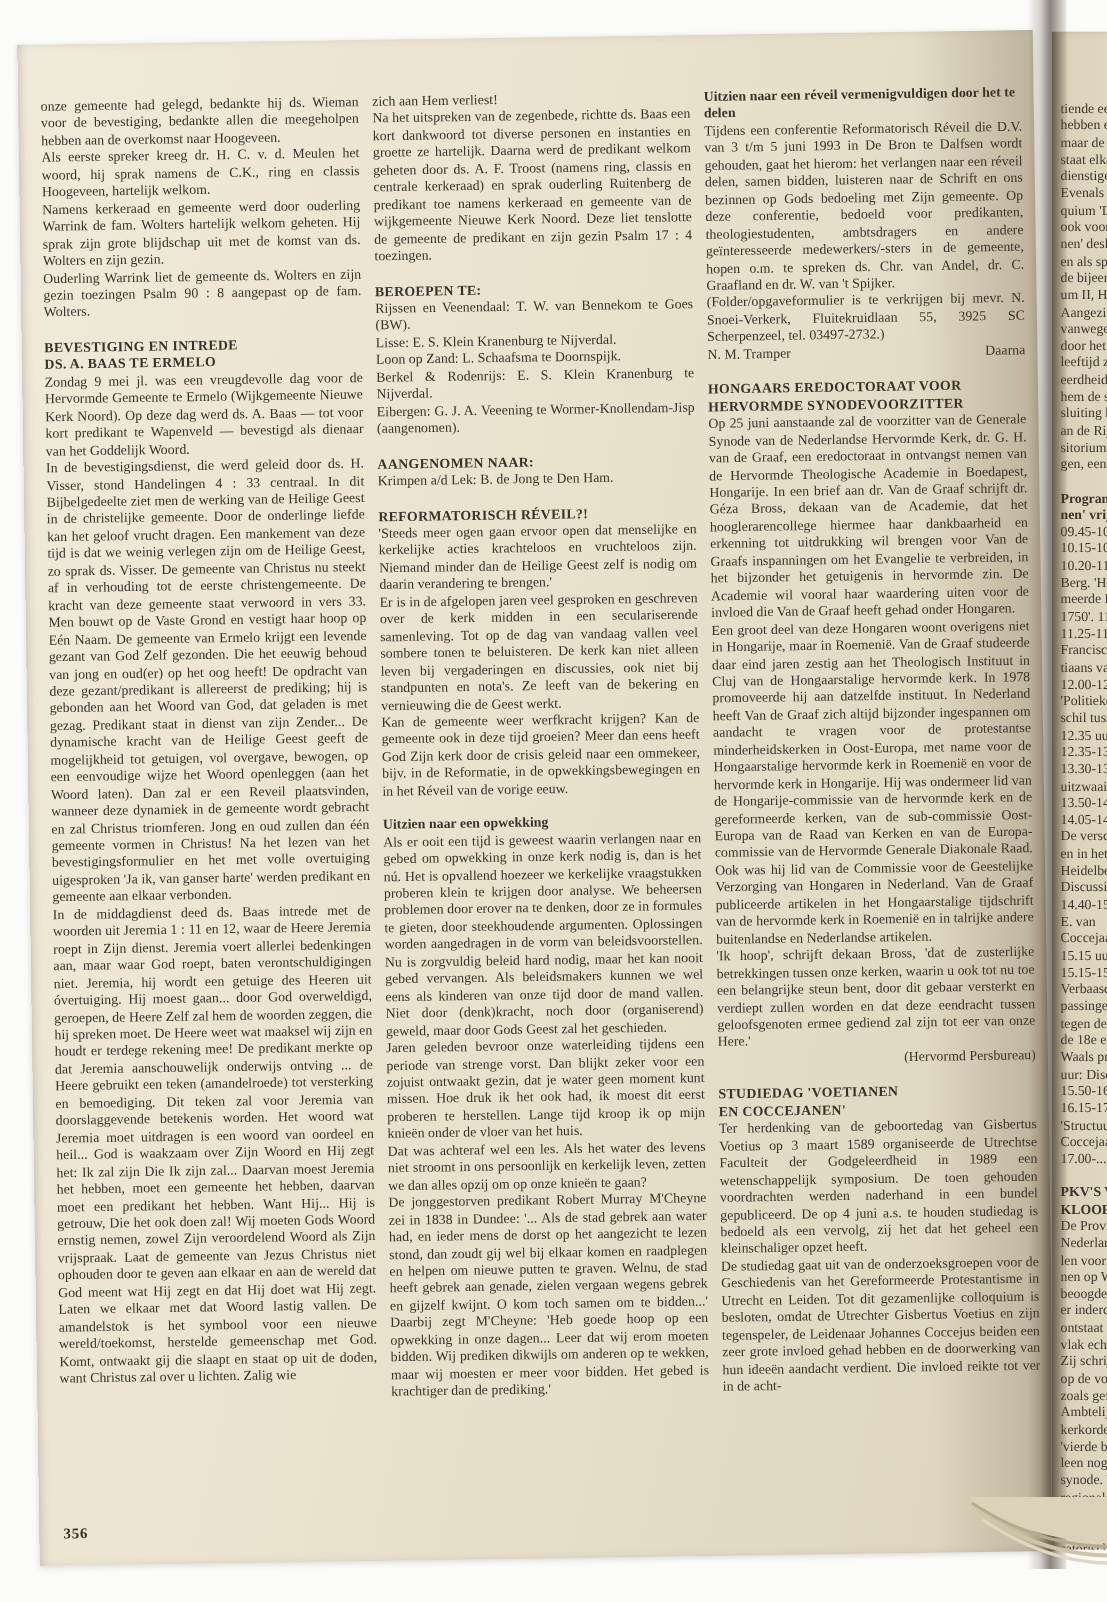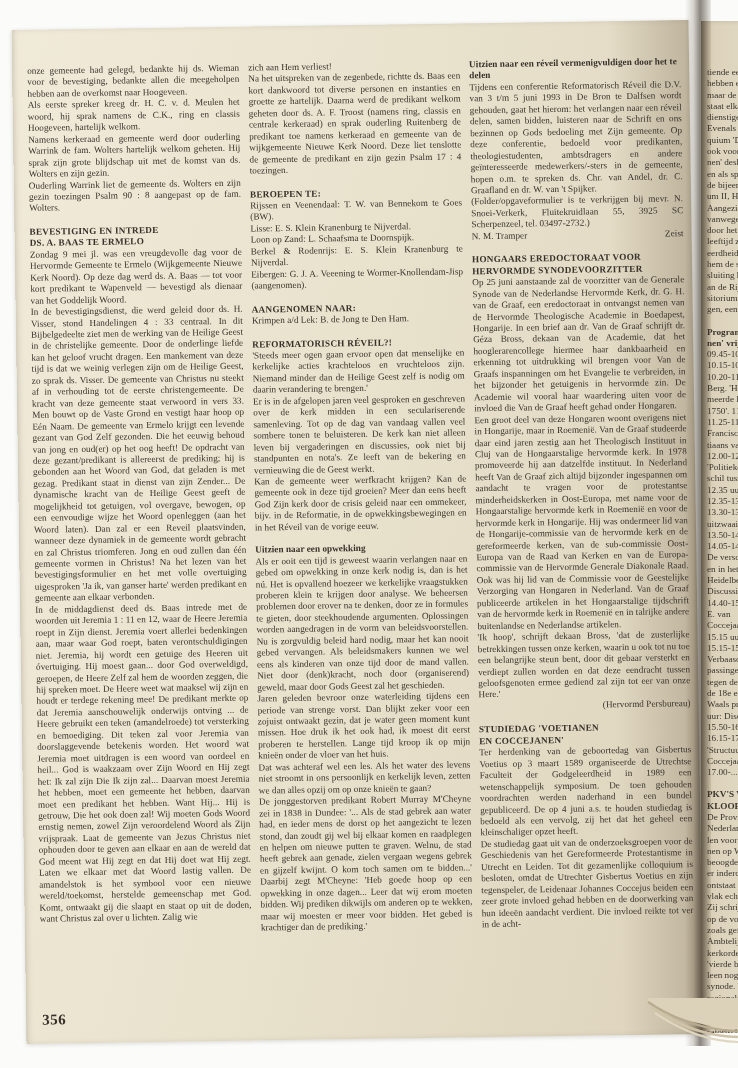--- a/index.html
+++ b/index.html
@@ -29,21 +29,21 @@
     text-align:justify;color:#37312a;
   }
   .col .p{margin:0;}
   .col .h{font-weight:bold;white-space:pre-line;margin-top:12px;letter-spacing:0.25px;text-align:left;}
   .col .sub{font-weight:bold;margin-top:11px;text-align:left;}
   .col .sig{display:flex;justify-content:space-between;}
   .col .credit{text-align:right;}
   .col > div:first-child{margin-top:0;}
   .pagenum{
     position:absolute;left:16px;bottom:15px;
-    font-size:15px;font-weight:bold;color:#37312a;letter-spacing:0.5px;
+    font-size:10px;font-weight:bold;color:#37312a;letter-spacing:0.5px;
   }
   
   .gutter{
     position:absolute;left:685px;top:0;width:26px;height:1046px;z-index:6;
     background:linear-gradient(90deg,
       rgba(80,66,48,0) 0%,
       rgba(80,66,48,0.22) 32%,
       rgba(45,37,26,0.55) 58%,
       rgba(70,58,42,0.38) 78%,
       rgba(80,66,48,0.10) 100%);
@@ -104,21 +104,21 @@
           <div class="p">Jaren geleden bevroor onze waterleiding tijdens een periode van strenge vorst. Dan blijkt zeker voor een zojuist ontwaakt gezin, dat je water geen moment kunt missen. Hoe druk ik het ook had, ik moest dit eerst proberen te herstellen. Lange tijd kroop ik op mijn knieën onder de vloer van het huis.</div>
           <div class="p">Dat was achteraf wel een les. Als het water des levens niet stroomt in ons persoonlijk en kerkelijk leven, zetten we dan alles opzij om op onze knieën te gaan?</div>
           <div class="p">De jonggestorven predikant Robert Murray M'Cheyne zei in 1838 in Dundee: '... Als de stad gebrek aan water had, en ieder mens de dorst op het aangezicht te lezen stond, dan zoudt gij wel bij elkaar komen en raadplegen en helpen om nieuwe putten te graven. Welnu, de stad heeft gebrek aan genade, zielen vergaan wegens gebrek en gijzelf kwijnt. O kom toch samen om te bidden...' Daarbij zegt M'Cheyne: 'Heb goede hoop op een opwekking in onze dagen... Leer dat wij erom moeten bidden. Wij prediken dikwijls om anderen op te wekken, maar wij moesten er meer voor bidden. Het gebed is krachtiger dan de prediking.'</div>
         </div>
       <div class="col">
           <div class="sub">Uitzien naar een réveil vermenigvuldigen door het te delen</div>
           <div class="p">Tijdens een conferentie Reformatorisch Réveil die D.V. van 3 t/m 5 juni 1993 in De Bron te Dalfsen wordt gehouden, gaat het hierom: het verlangen naar een réveil delen, samen bidden, luisteren naar de Schrift en ons bezinnen op Gods bedoeling met Zijn gemeente. Op deze conferentie, bedoeld voor predikanten, theologiestudenten, ambtsdragers en andere geïnteresseerde medewerkers/-sters in de gemeente, hopen o.m. te spreken ds. Chr. van Andel, dr. C. Graafland en dr. W. van 't Spijker.</div>
           <div class="p">(Folder/opgaveformulier is te verkrijgen bij mevr. N. Snoei-Verkerk, Fluitekruidlaan 55, 3925 SC Scherpenzeel, tel. 03497-2732.)</div>
           <div class="sig">
             <span>N. M. Tramper</span>
-            <span>Zeist</span>
+            <span>Daarna</span>
           </div>
           <div class="h">HONGAARS EREDOCTORAAT VOOR
 HERVORMDE SYNODEVOORZITTER</div>
           <div class="p">Op 25 juni aanstaande zal de voorzitter van de Generale Synode van de Nederlandse Hervormde Kerk, dr. G. H. van de Graaf, een eredoctoraat in ontvangst nemen van de Hervormde Theologische Academie in Boedapest, Hongarije. In een brief aan dr. Van de Graaf schrijft dr. Géza Bross, dekaan van de Academie, dat het hooglerarencollege hiermee haar dankbaarheid en erkenning tot uitdrukking wil brengen voor Van de Graafs inspanningen om het Evangelie te verbreiden, in het bijzonder het getuigenis in hervormde zin. De Academie wil vooral haar waardering uiten voor de invloed die Van de Graaf heeft gehad onder Hongaren.</div>
           <div class="p">Een groot deel van deze Hongaren woont overigens niet in Hongarije, maar in Roemenië. Van de Graaf studeerde daar eind jaren zestig aan het Theologisch Instituut in Cluj van de Hongaarstalige hervormde kerk. In 1978 promoveerde hij aan datzelfde instituut. In Nederland heeft Van de Graaf zich altijd bijzonder ingespannen om aandacht te vragen voor de protestantse minderheidskerken in Oost-Europa, met name voor de Hongaarstalige hervormde kerk in Roemenië en voor de hervormde kerk in Hongarije. Hij was ondermeer lid van de Hongarije-commissie van de hervormde kerk en de gereformeerde kerken, van de sub-commissie Oost-Europa van de Raad van Kerken en van de Europa-commissie van de Hervormde Generale Diakonale Raad. Ook was hij lid van de Commissie voor de Geestelijke Verzorging van Hongaren in Nederland. Van de Graaf publiceerde artikelen in het Hongaarstalige tijdschrift van de hervormde kerk in Roemenië en in talrijke andere buitenlandse en Nederlandse artikelen.</div>
           <div class="p">'Ik hoop', schrijft dekaan Bross, 'dat de zusterlijke betrekkingen tussen onze kerken, waarin u ook tot nu toe een belangrijke steun bent, door dit gebaar versterkt en verdiept zullen worden en dat deze eendracht tussen geloofsgenoten ermee gediend zal zijn tot eer van onze Here.'</div>
           <div class="credit">(Hervormd Persbureau)</div>
           <div class="h">STUDIEDAG 'VOETIANEN
 EN COCCEJANEN'</div>
           <div class="p">Ter herdenking van de geboortedag van Gisbertus Voetius op 3 maart 1589 organiseerde de Utrechtse Faculteit der Godgeleerdheid in 1989 een wetenschappelijk symposium. De toen gehouden voordrachten werden naderhand in een bundel gepubliceerd. De op 4 juni a.s. te houden studiedag is bedoeld als een vervolg, zij het dat het geheel een kleinschaliger opzet heeft.</div>

